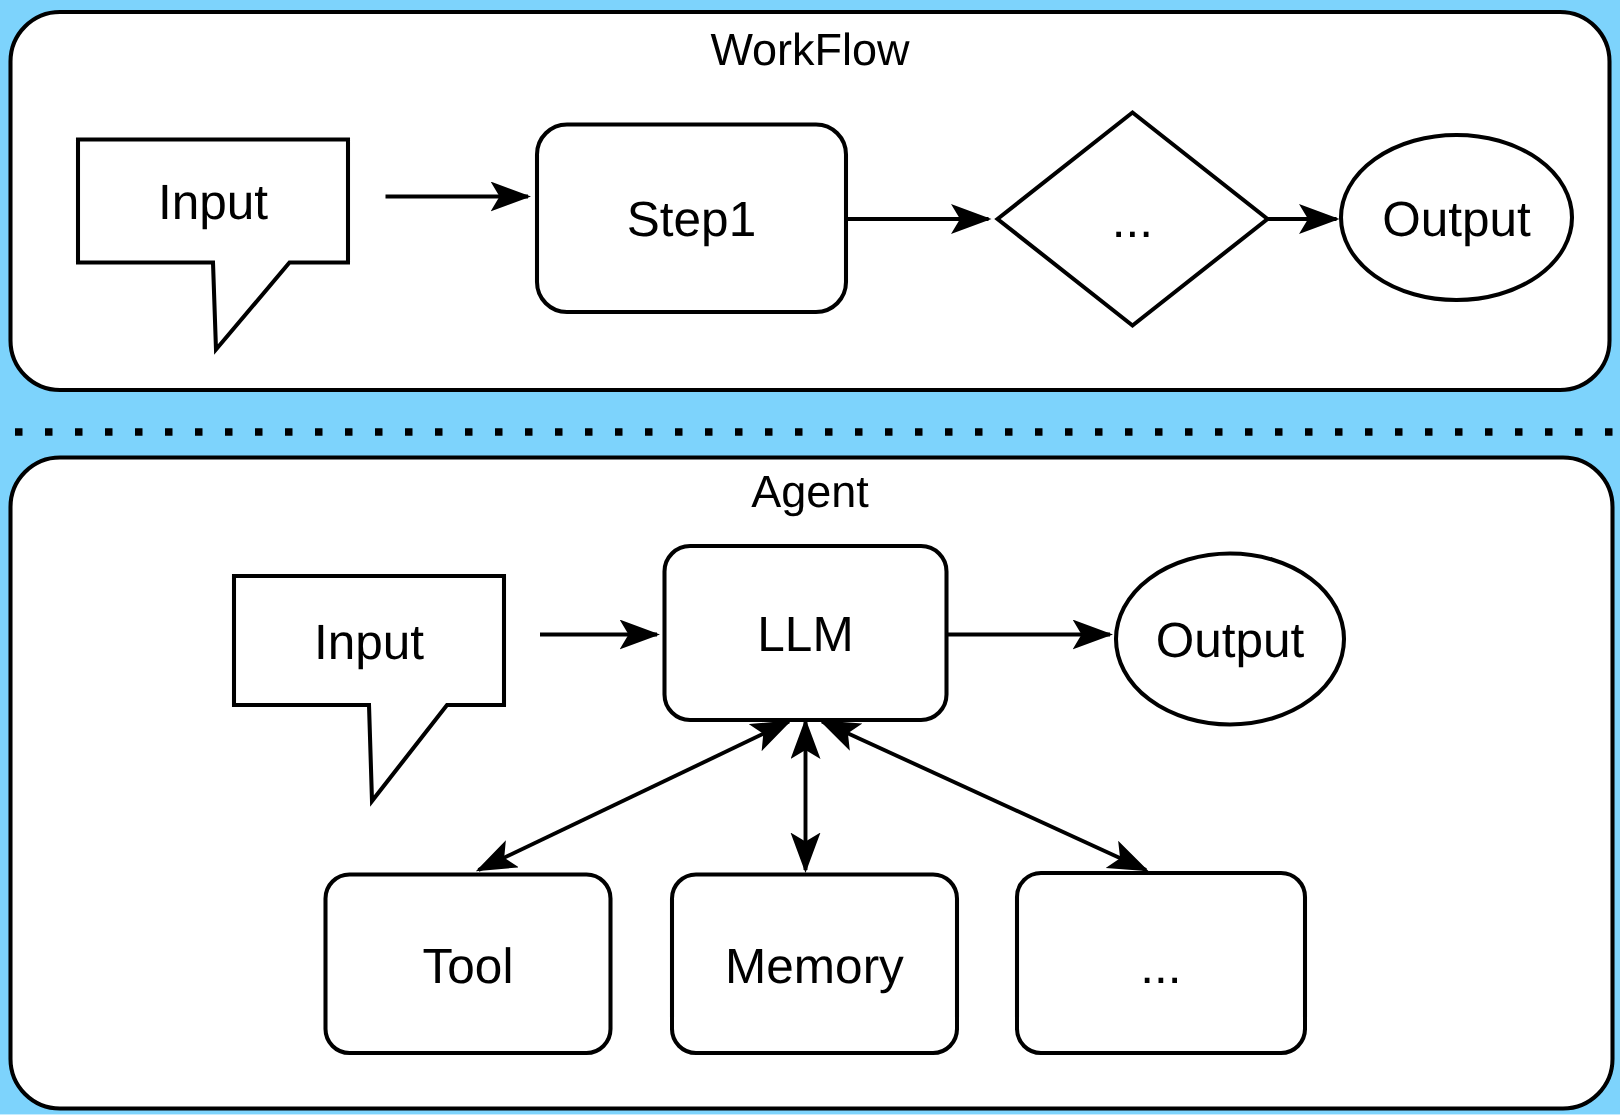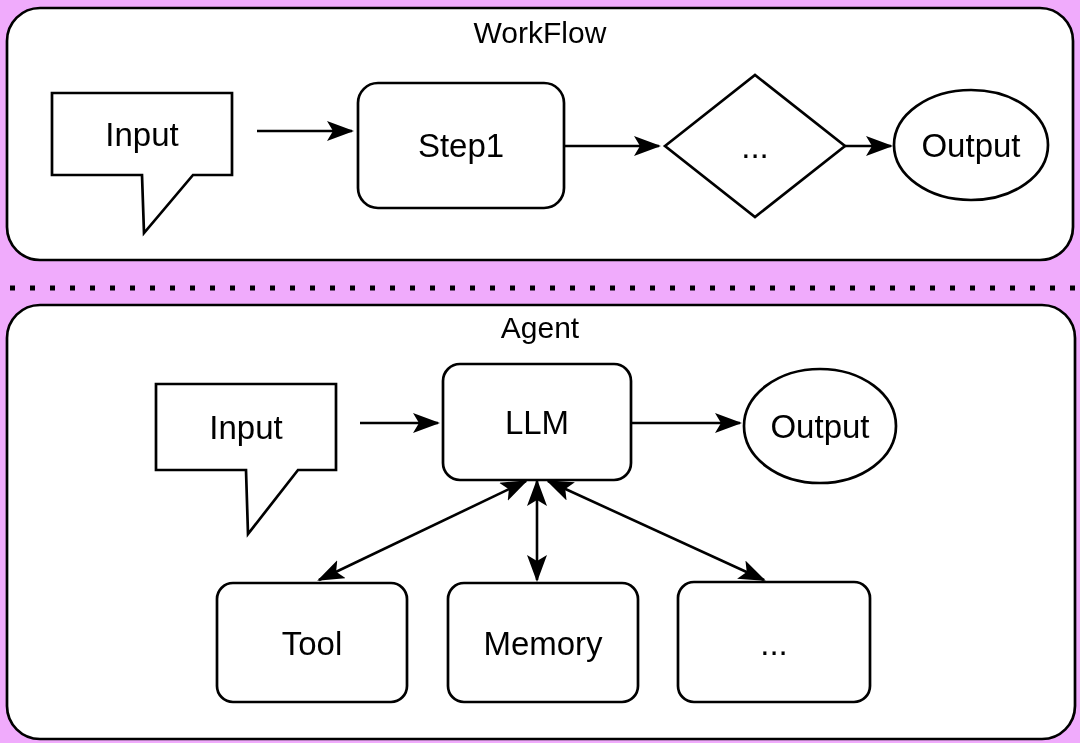--- a/index.html
+++ b/index.html
@@ -4,21 +4,21 @@
 <style>
   html, body {
     margin: 0;
     padding: 0;
     background: #ffffff;
   }
   .stage {
     position: relative;
     width: 1080px;
     height: 743px;
-    background: #f0abfc;
+    background: #7dd3fc;
     font-family: "Liberation Sans", sans-serif;
   }
   svg { display: block; }
   .shape {
     fill: #ffffff;
     stroke: #000000;
     stroke-width: 2.7px;
   }
   .container-box {
     fill: #ffffff;

